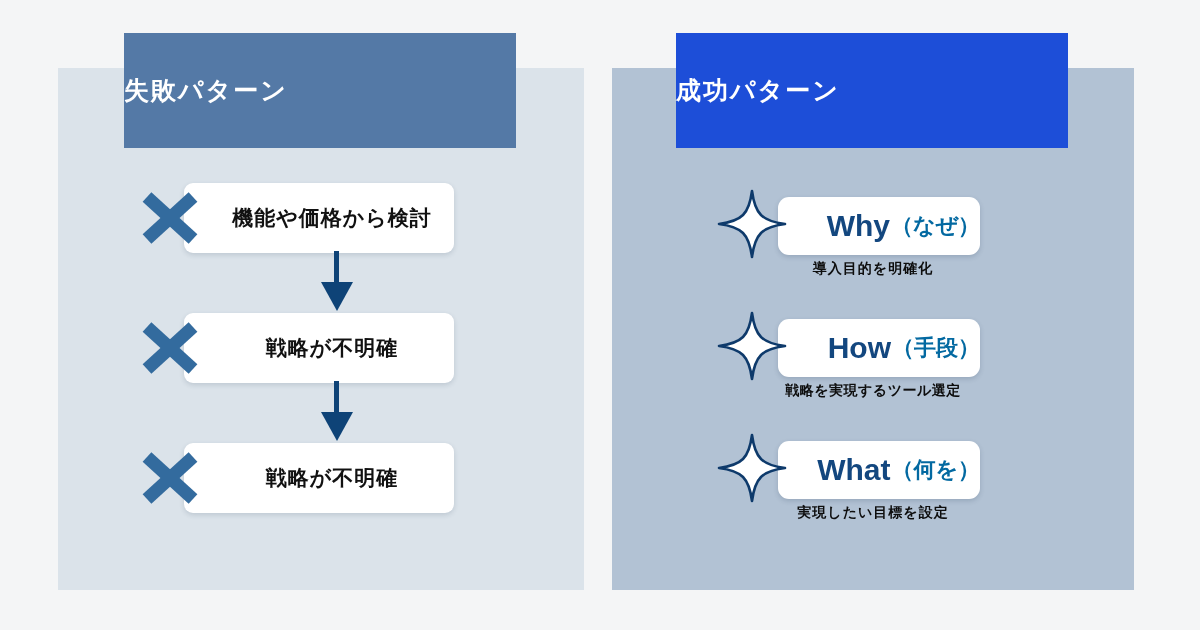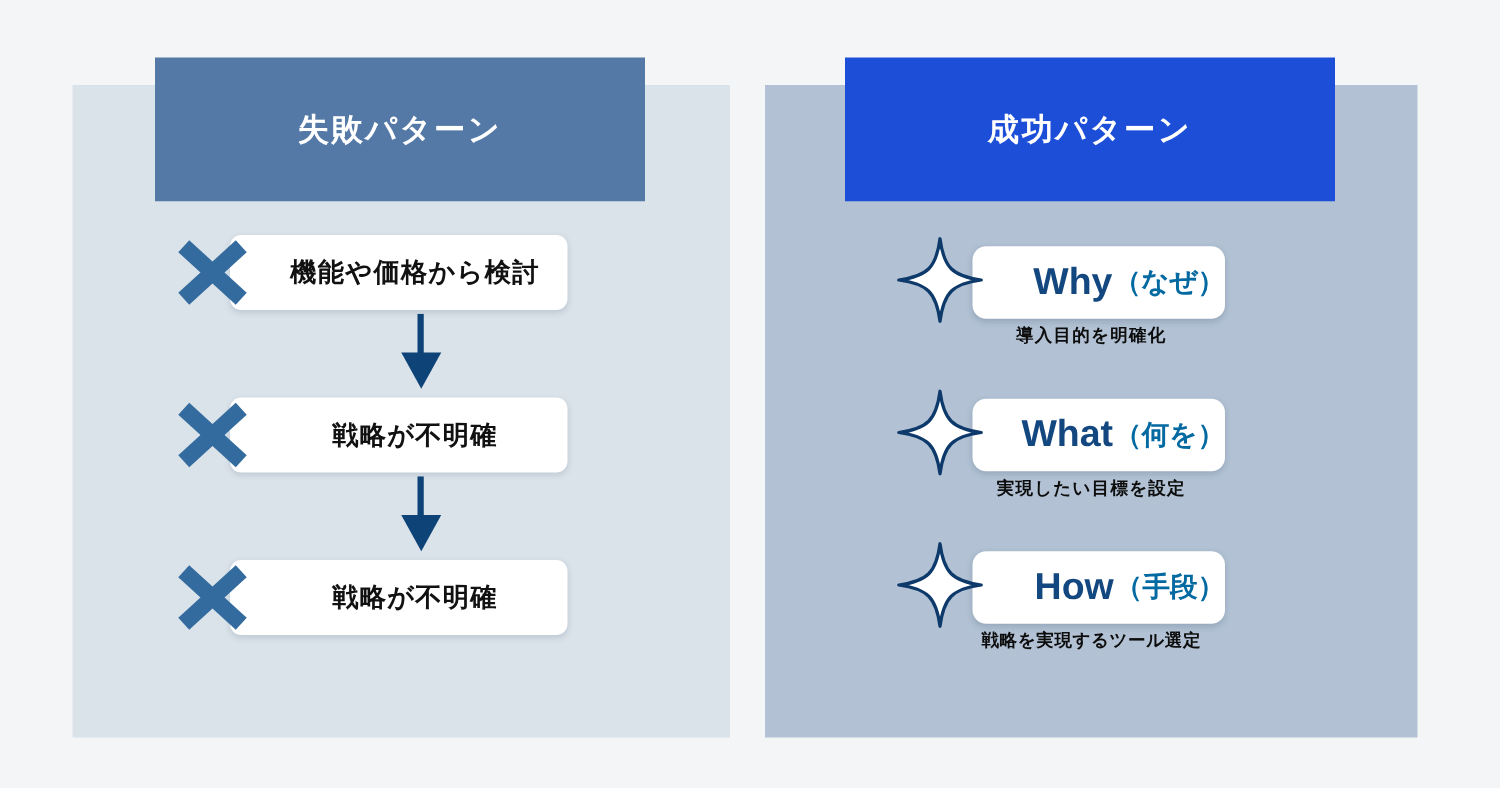--- a/index.html
+++ b/index.html
@@ -38,26 +38,24 @@
     width: 522px;
     height: 522px;
     background: #b2c2d4;
   }
 
   
   .banner {
     position: absolute;
     display: flex;
     align-items: center;
-    justify-content: center;
     color: #ffffff;
     font-size: 25px;
     font-weight: 700;
     letter-spacing: 2px;
-    margin-top: 13px;
   }
   .banner-fail {
     left: 124px;
     top: 33px;
     width: 392px;
     height: 115px;
     background: #5479a6;
   }
   .banner-success {
     left: 676px;
@@ -87,21 +85,21 @@
     transform: translateY(-50%);
     width: 62px;
     height: 62px;
     z-index: 3;
     pointer-events: none;
   }
   .fail-card {
     position: absolute;
     left: 126px;
     width: 270px;
-    height: 60px;
+    height: 70px;
     background: #ffffff;
     border-radius: 9px;
     box-shadow: 0 2px 5px rgba(40, 60, 85, 0.16);
     display: flex;
     align-items: center;
     justify-content: center;
     top: 50%;
     transform: translateY(-50%);
   }
   .fail-card span {
@@ -261,32 +259,32 @@
         <span class="jp">（なぜ）</span>
       </div>
       <div class="success-caption">導入目的を明確化</div>
     </div>
 
     <div class="success-item">
       <svg class="sparkle" viewBox="0 0 72 72">
         <path d="M36 3 C39 26 46 33 69 36 C46 39 39 46 36 69 C33 46 26 39 3 36 C26 33 33 26 36 3 Z" fill="#ffffff" stroke="#0e3a6b" stroke-width="2.6" stroke-linejoin="round"></path>
       </svg>
       <div class="success-card">
-        <span class="kw">What</span>
-        <span class="jp">（何を）</span>
-      </div>
-      <div class="success-caption">実現したい目標を設定</div>
+        <span class="kw">How</span>
+        <span class="jp">（手段）</span>
+      </div>
+      <div class="success-caption wide">戦略を実現するツール選定</div>
     </div>
 
     <div class="success-item">
       <svg class="sparkle" viewBox="0 0 72 72">
         <path d="M36 3 C39 26 46 33 69 36 C46 39 39 46 36 69 C33 46 26 39 3 36 C26 33 33 26 36 3 Z" fill="#ffffff" stroke="#0e3a6b" stroke-width="2.6" stroke-linejoin="round"></path>
       </svg>
       <div class="success-card">
-        <span class="kw">How</span>
-        <span class="jp">（手段）</span>
-      </div>
-      <div class="success-caption wide">戦略を実現するツール選定</div>
+        <span class="kw">What</span>
+        <span class="jp">（何を）</span>
+      </div>
+      <div class="success-caption">実現したい目標を設定</div>
     </div>
 
   </div>
 
 </div>
 
 </body></html>

